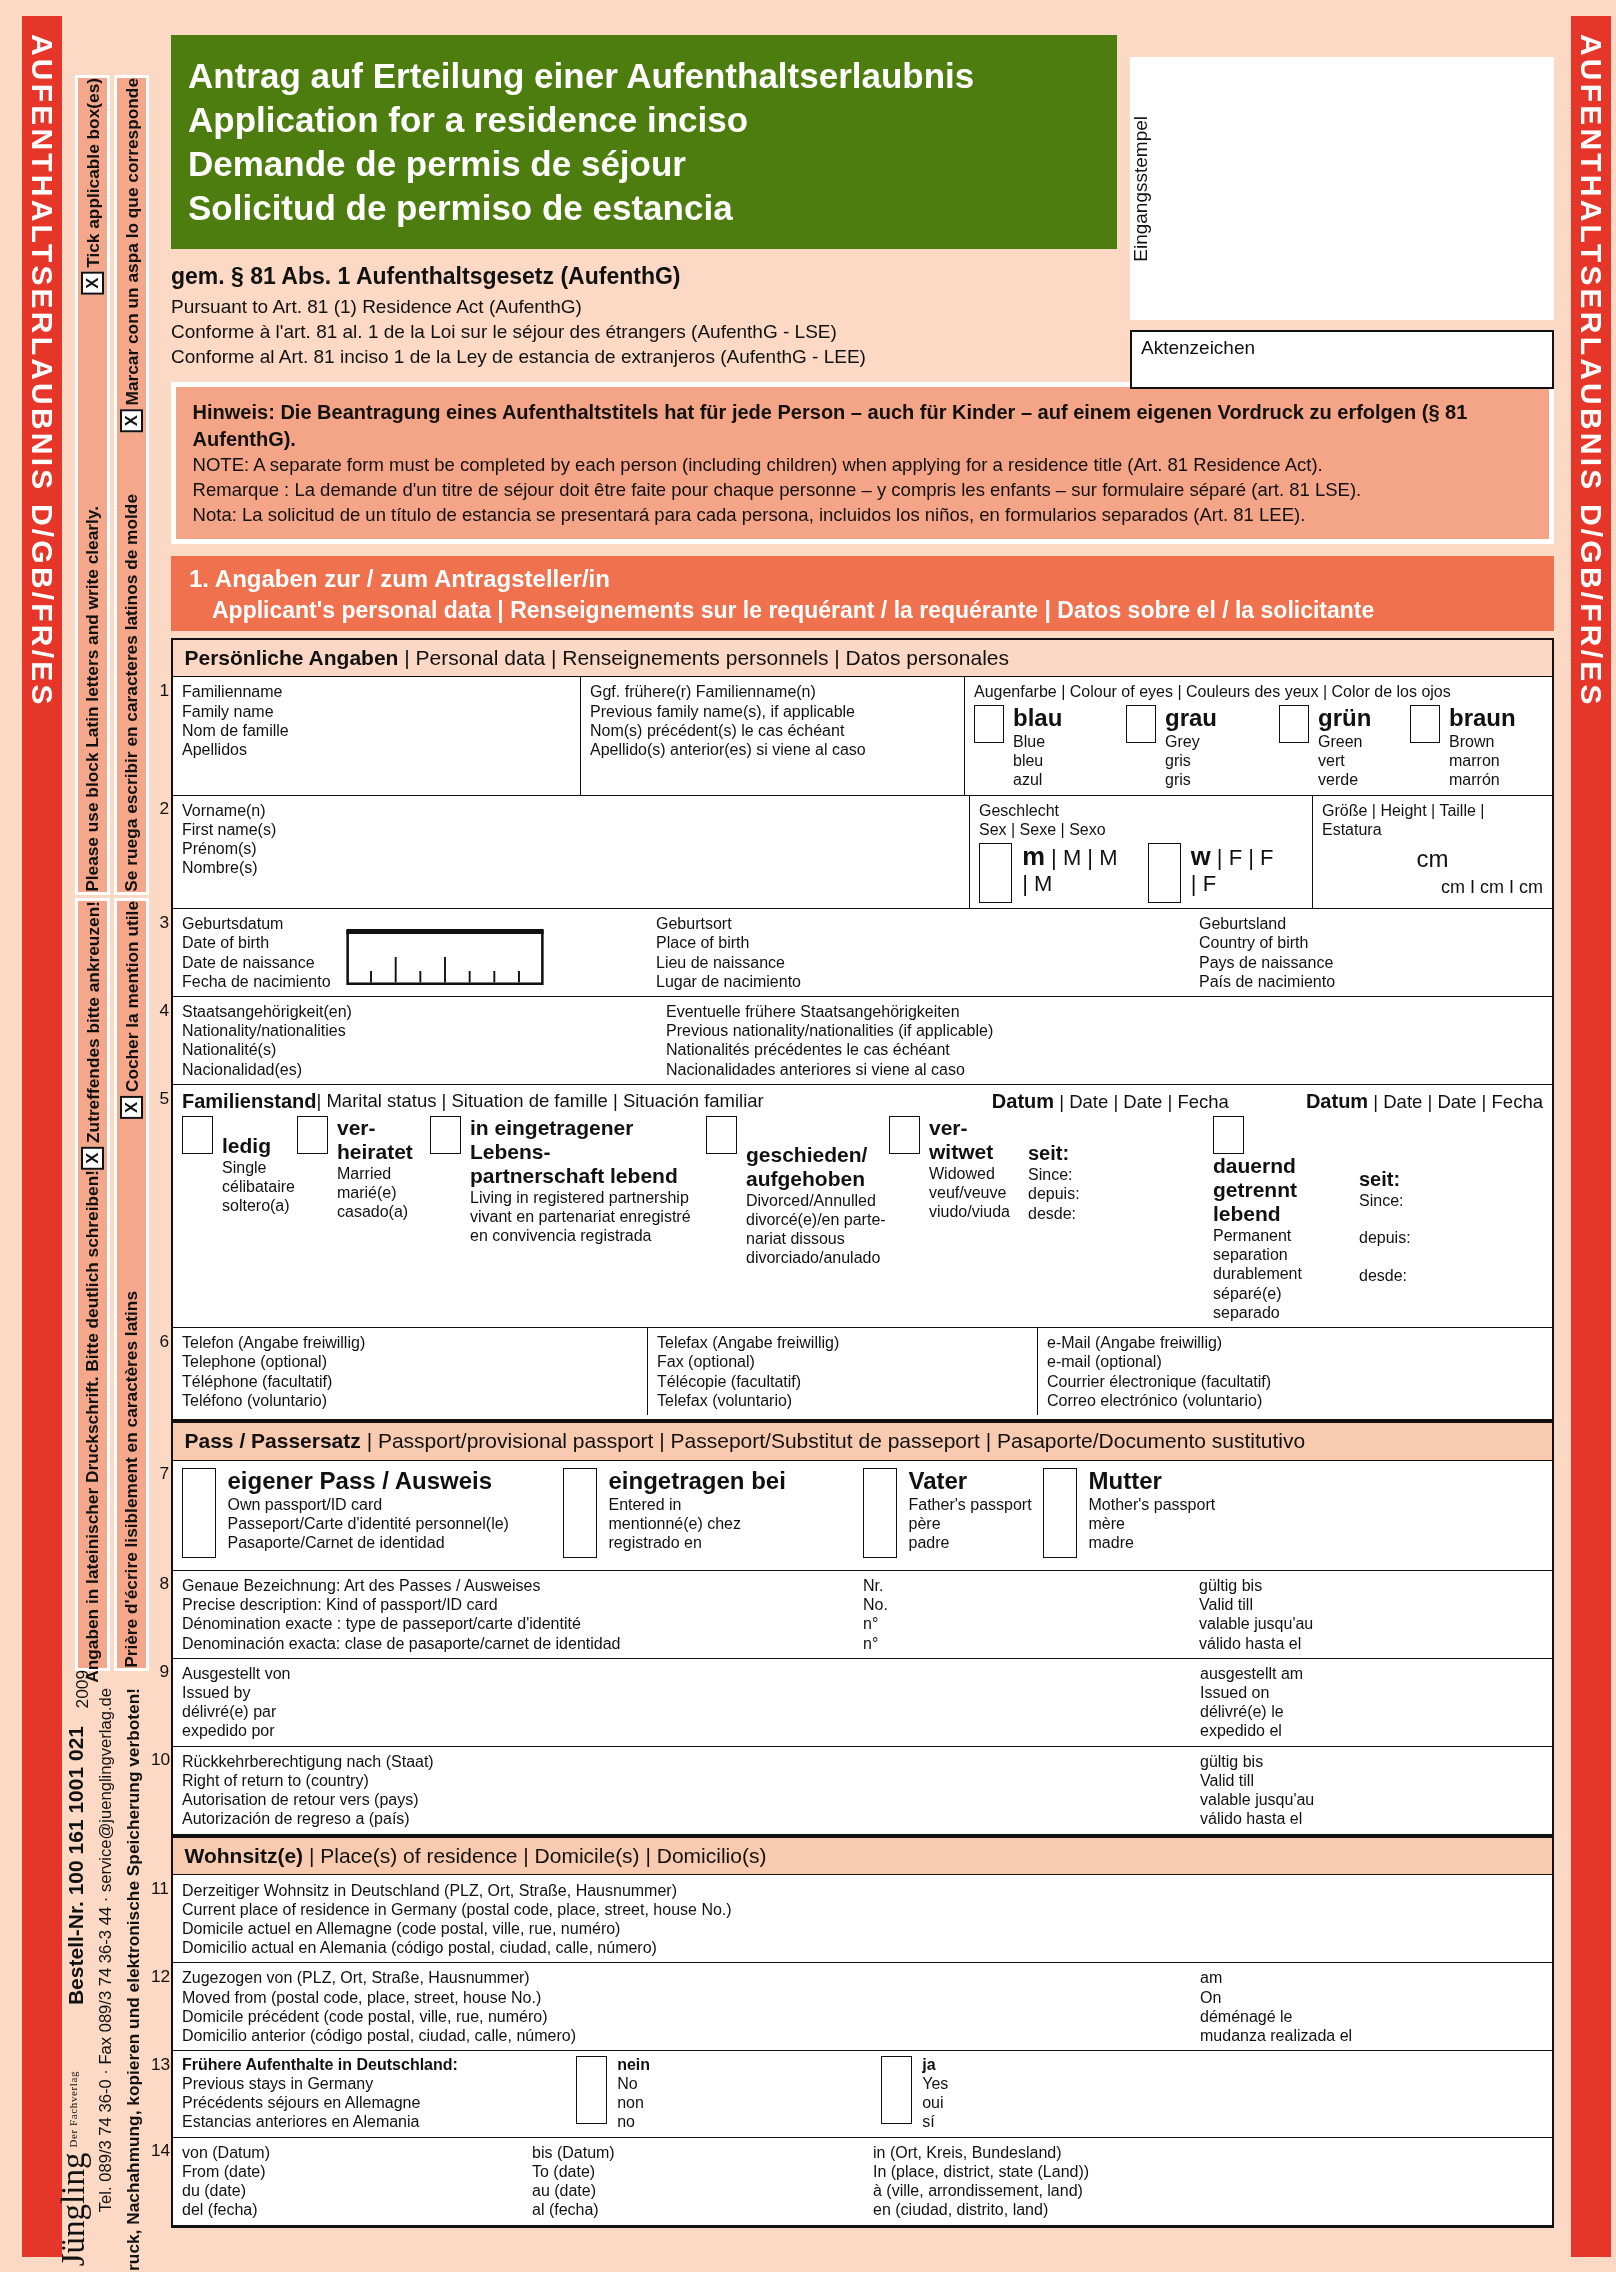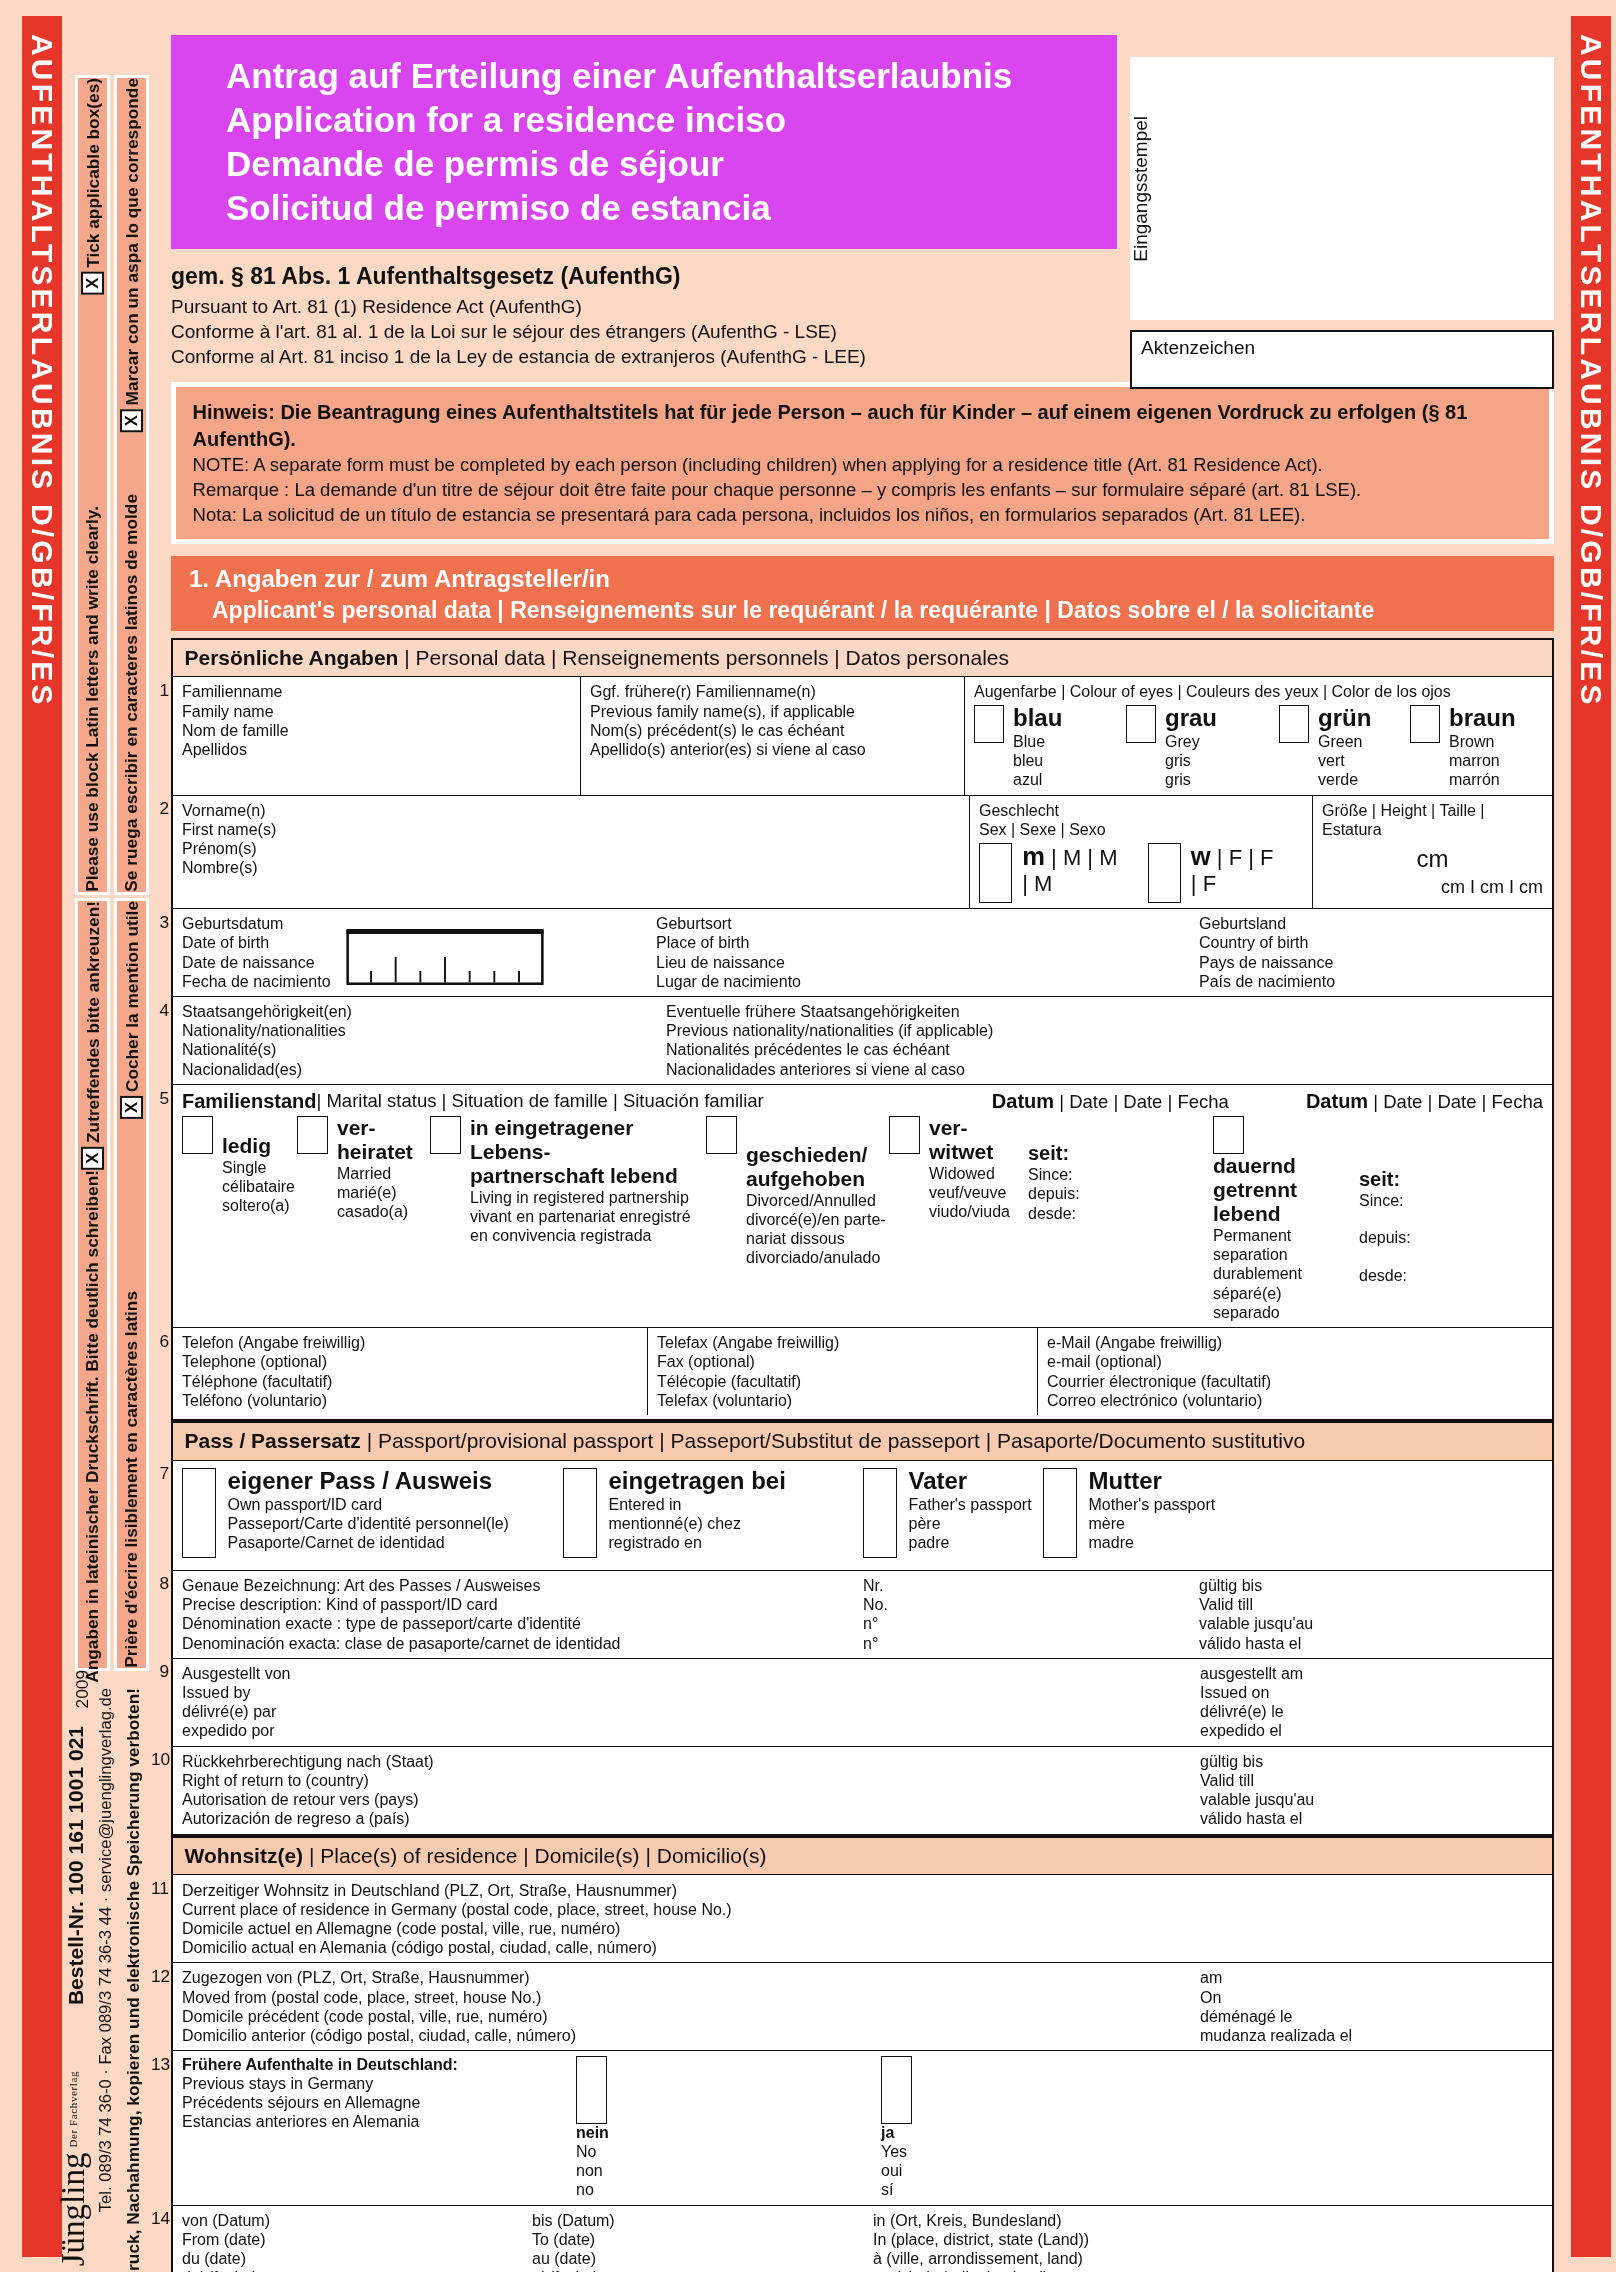--- a/index.html
+++ b/index.html
@@ -31,21 +31,21 @@
   .f-bestell{left:64px;top:1726px;height:364px;font-size:21px;font-weight:bold;}
   .f-tel{left:96px;top:1688px;height:511px;font-size:16.6px;}
   .f-nach{left:123px;top:1688px;height:556px;font-size:17.3px;font-weight:bold;}
   .f-logo{left:55px;top:2071px;height:179px;font-family:"Liberation Serif","DejaVu Serif",serif;}
   .f-logo .lg{font-size:33px;}
   .f-logo .lgs{font-size:11px;letter-spacing:0.6px;}
 
   
   .main{position:absolute;left:171px;top:35px;width:1383px;}
 
-  .titlebox{width:946px;background:#d946ef;color:#fff;padding:19px 0 19px 55px;box-sizing:border-box;}
+  .titlebox{width:946px;background:#4d7c0f;color:#fff;padding:19px 0 19px 17px;box-sizing:border-box;}
   .titlebox div{font-weight:bold;font-size:35px;line-height:1.26;}
   .stampbox{position:absolute;top:22.4px;right:0;width:424px;height:263px;background:#fff;display:flex;align-items:center;}
   .stampbox .vt{font-size:19px;color:#111;padding-left:9px;}
   .filebox{position:absolute;top:295px;right:0;width:424px;height:59px;background:#fff;border:2.6px solid #111;box-sizing:border-box;padding:5.1px 9px;font-size:19px;}
 
   .lawblock{margin-top:14px;width:953px;}
   .law-de{font-size:23px;font-weight:bold;margin-bottom:5.1px;}
   .law{font-size:19px;line-height:1.3;}
 
   .notice{margin-top:12.8px;background:#f4a487;border:5.8px solid #fff;padding:11.5px 16.6px;box-sizing:border-box;}
@@ -106,21 +106,21 @@
   .r7{min-height:110px;}
   .pgrp{display:flex;padding-top:3.8px;}
   .pgrp .cb{width:32px;height:88px;margin-right:11.5px;}
   .w-own{width:381px;}.w-entered{width:300px;}.w-vater{width:180px;}
   
   .w1066{width:681px;}.w526{width:336px;}.w1592{width:1018px;}.w742{width:474px;}.w610{width:390px;}.w757{width:484px;}
   .w637{width:407px;}.w600{width:384px;}.w1245{width:796px;}.w537{width:343px;}.w850{width:543px;}
   .w547{width:350px;}.w533{width:341px;}
   
   .r13 .big{font-size:16px;}
-  .yn{display:flex;flex-direction:column;}
+  .yn{display:flex;}
   .yn .cb{width:29px;height:66px;margin-right:10.2px;}
   .w617{width:394px;}.w477{width:305px;}
   .flex1{flex:1;}
 </style>
 </head>
 <body>
 
 <div class="page">
 
   <div class="banner banner-left">

